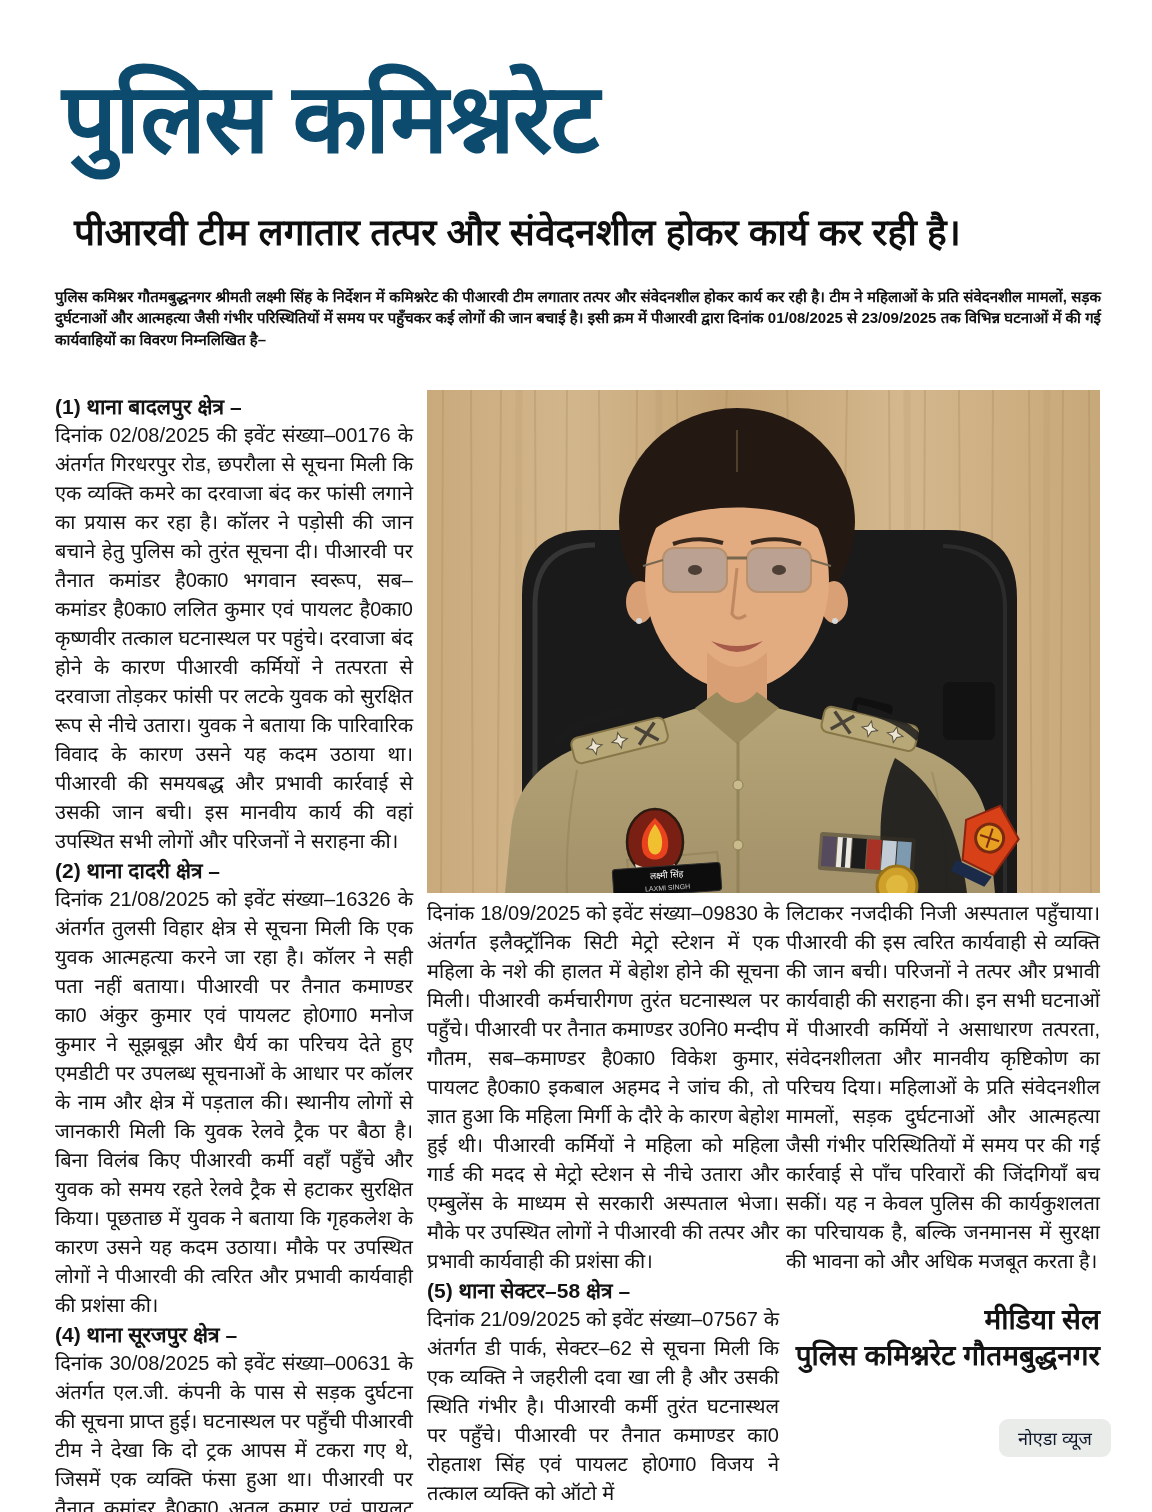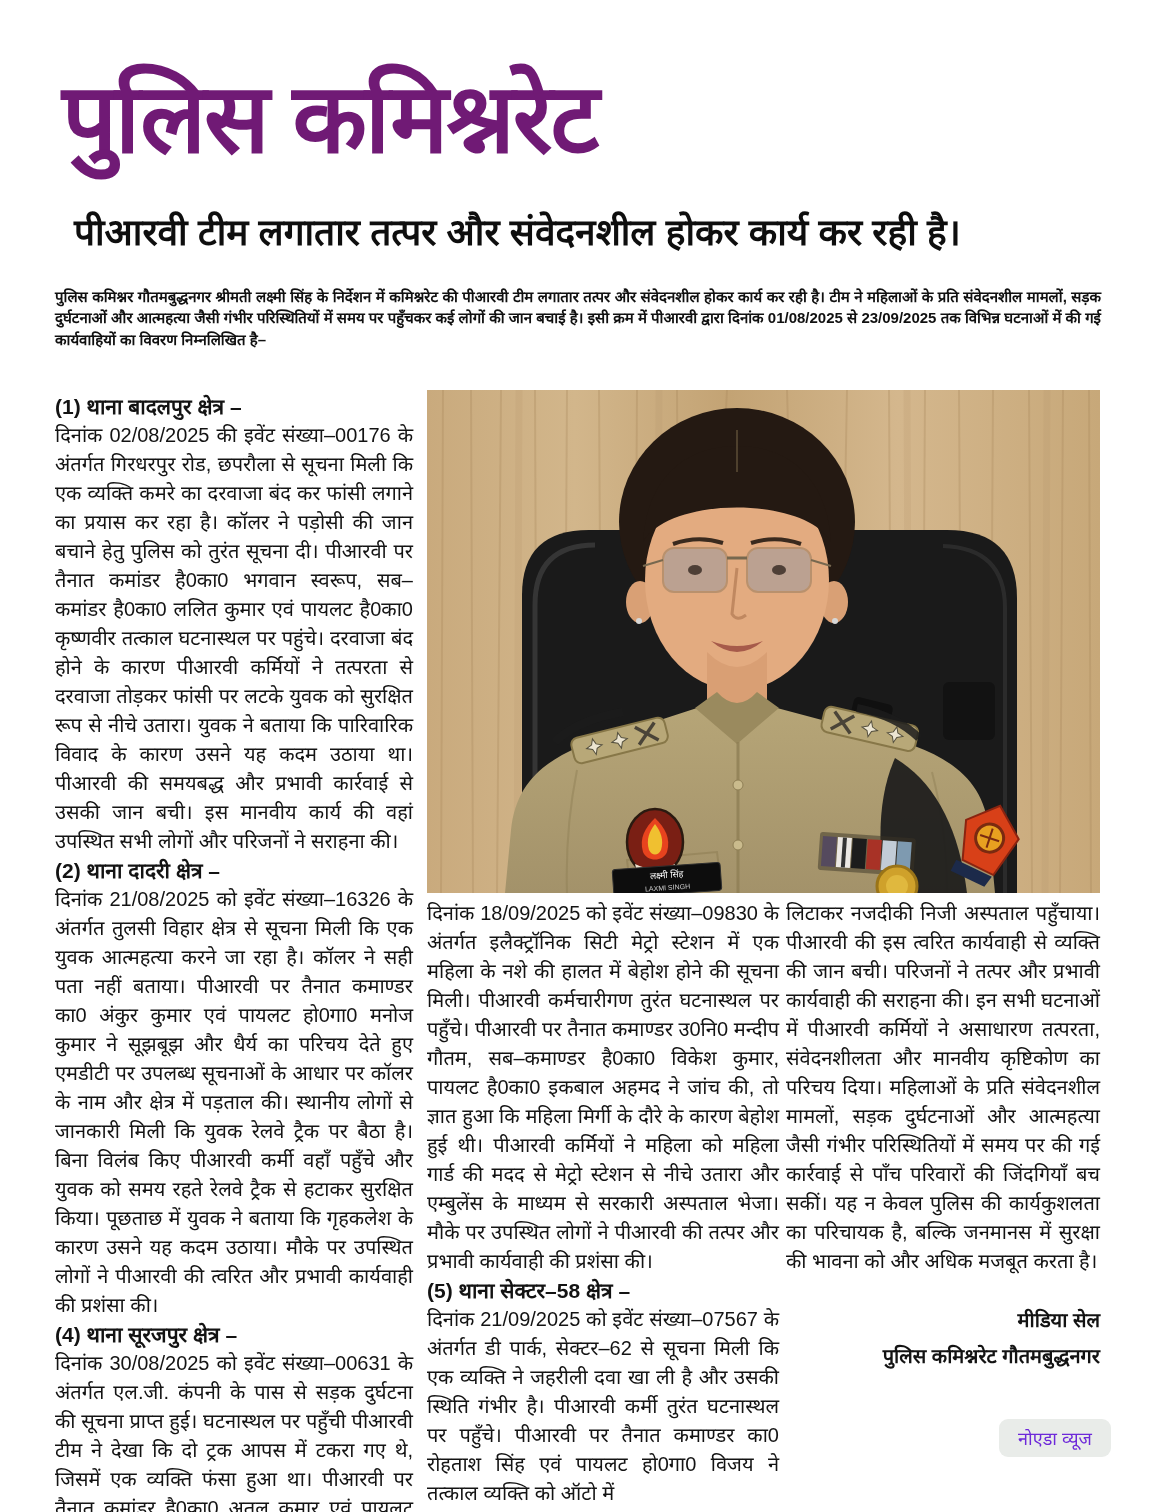--- a/index.html
+++ b/index.html
@@ -24,31 +24,31 @@
   .col{position:absolute;font-size:20px;line-height:29px;text-align:justify;color:#131313;}
   .col-left{left:55px;top:392px;width:358px;}
   .col-mid{left:427px;top:899px;width:352px;}
   .col-right{left:786px;top:899px;width:314px;}
   .sec-heading{font-weight:bold;font-size:21px;}
   .sec-body{margin:0 0 0 0;}
   .photo-frame{
     position:absolute;left:427px;top:390px;width:673px;height:503px;overflow:hidden;
   }
   .photo-frame svg{display:block;}
-  .signature{margin-top:26px;text-align:right;font-weight:bold;font-size:20px;line-height:36px;}
+  .signature{margin-top:26px;text-align:right;font-weight:bold;font-size:28px;line-height:36px;}
   .source-badge{
     position:absolute;left:999px;top:1419px;width:112px;height:38px;
     background:#e9ece9;border-radius:9px;display:flex;align-items:center;justify-content:center;
-    font-size:18px;color:#6d28d9;
+    font-size:18px;color:#0f172a;
   }
 </style>
 </head>
 <body>
 
-<div class="masthead" style="color: #701a75;">पुलिस कमिश्नरेट</div>
+<div class="masthead" style="color: #0c4a6e;">पुलिस कमिश्नरेट</div>
 
 <div class="subtitle">पीआरवी टीम लगातार तत्पर और संवेदनशील होकर कार्य कर रही है।</div>
 
 <div class="intro">पुलिस कमिश्नर गौतमबुद्धनगर श्रीमती लक्ष्मी सिंह के निर्देशन में कमिश्नरेट की पीआरवी टीम लगातार तत्पर और संवेदनशील होकर कार्य कर रही है। टीम ने महिलाओं के प्रति संवेदनशील मामलों, सड़क दुर्घटनाओं और आत्महत्या जैसी गंभीर परिस्थितियों में समय पर पहुँचकर कई लोगों की जान बचाई है। इसी क्रम में पीआरवी द्वारा दिनांक 01/08/2025 से 23/09/2025 तक विभिन्न घटनाओं में की गई कार्यवाहियों का विवरण निम्नलिखित है–</div>
 
 <div class="col col-left">
   <div class="sec-heading">(1) थाना बादलपुर क्षेत्र –</div>
   <div class="sec-body">दिनांक 02/08/2025 की इवेंट संख्या–00176 के अंतर्गत गिरधरपुर रोड, छपरौला से सूचना मिली कि एक व्यक्ति कमरे का दरवाजा बंद कर फांसी लगाने का प्रयास कर रहा है। कॉलर ने पड़ोसी की जान बचाने हेतु पुलिस को तुरंत सूचना दी। पीआरवी पर तैनात कमांडर है0का0 भगवान स्वरूप, सब–कमांडर है0का0 ललित कुमार एवं पायलट है0का0 कृष्णवीर तत्काल घटनास्थल पर पहुंचे। दरवाजा बंद होने के कारण पीआरवी कर्मियों ने तत्परता से दरवाजा तोड़कर फांसी पर लटके युवक को सुरक्षित रूप से नीचे उतारा। युवक ने बताया कि पारिवारिक विवाद के कारण उसने यह कदम उठाया था। पीआरवी की समयबद्ध और प्रभावी कार्रवाई से उसकी जान बची। इस मानवीय कार्य की वहां उपस्थित सभी लोगों और परिजनों ने सराहना की।</div>
   <div class="sec-heading">(2) थाना दादरी क्षेत्र –</div>
   <div class="sec-body">दिनांक 21/08/2025 को इवेंट संख्या–16326 के अंतर्गत तुलसी विहार क्षेत्र से सूचना मिली कि एक युवक आत्महत्या करने जा रहा है। कॉलर ने सही पता नहीं बताया। पीआरवी पर तैनात कमाण्डर का0 अंकुर कुमार एवं पायलट हो0गा0 मनोज कुमार ने सूझबूझ और धैर्य का परिचय देते हुए एमडीटी पर उपलब्ध सूचनाओं के आधार पर कॉलर के नाम और क्षेत्र में पड़ताल की। स्थानीय लोगों से जानकारी मिली कि युवक रेलवे ट्रैक पर बैठा है। बिना विलंब किए पीआरवी कर्मी वहाँ पहुँचे और युवक को समय रहते रेलवे ट्रैक से हटाकर सुरक्षित किया। पूछताछ में युवक ने बताया कि गृहकलेश के कारण उसने यह कदम उठाया। मौके पर उपस्थित लोगों ने पीआरवी की त्वरित और प्रभावी कार्यवाही की प्रशंसा की।</div>

